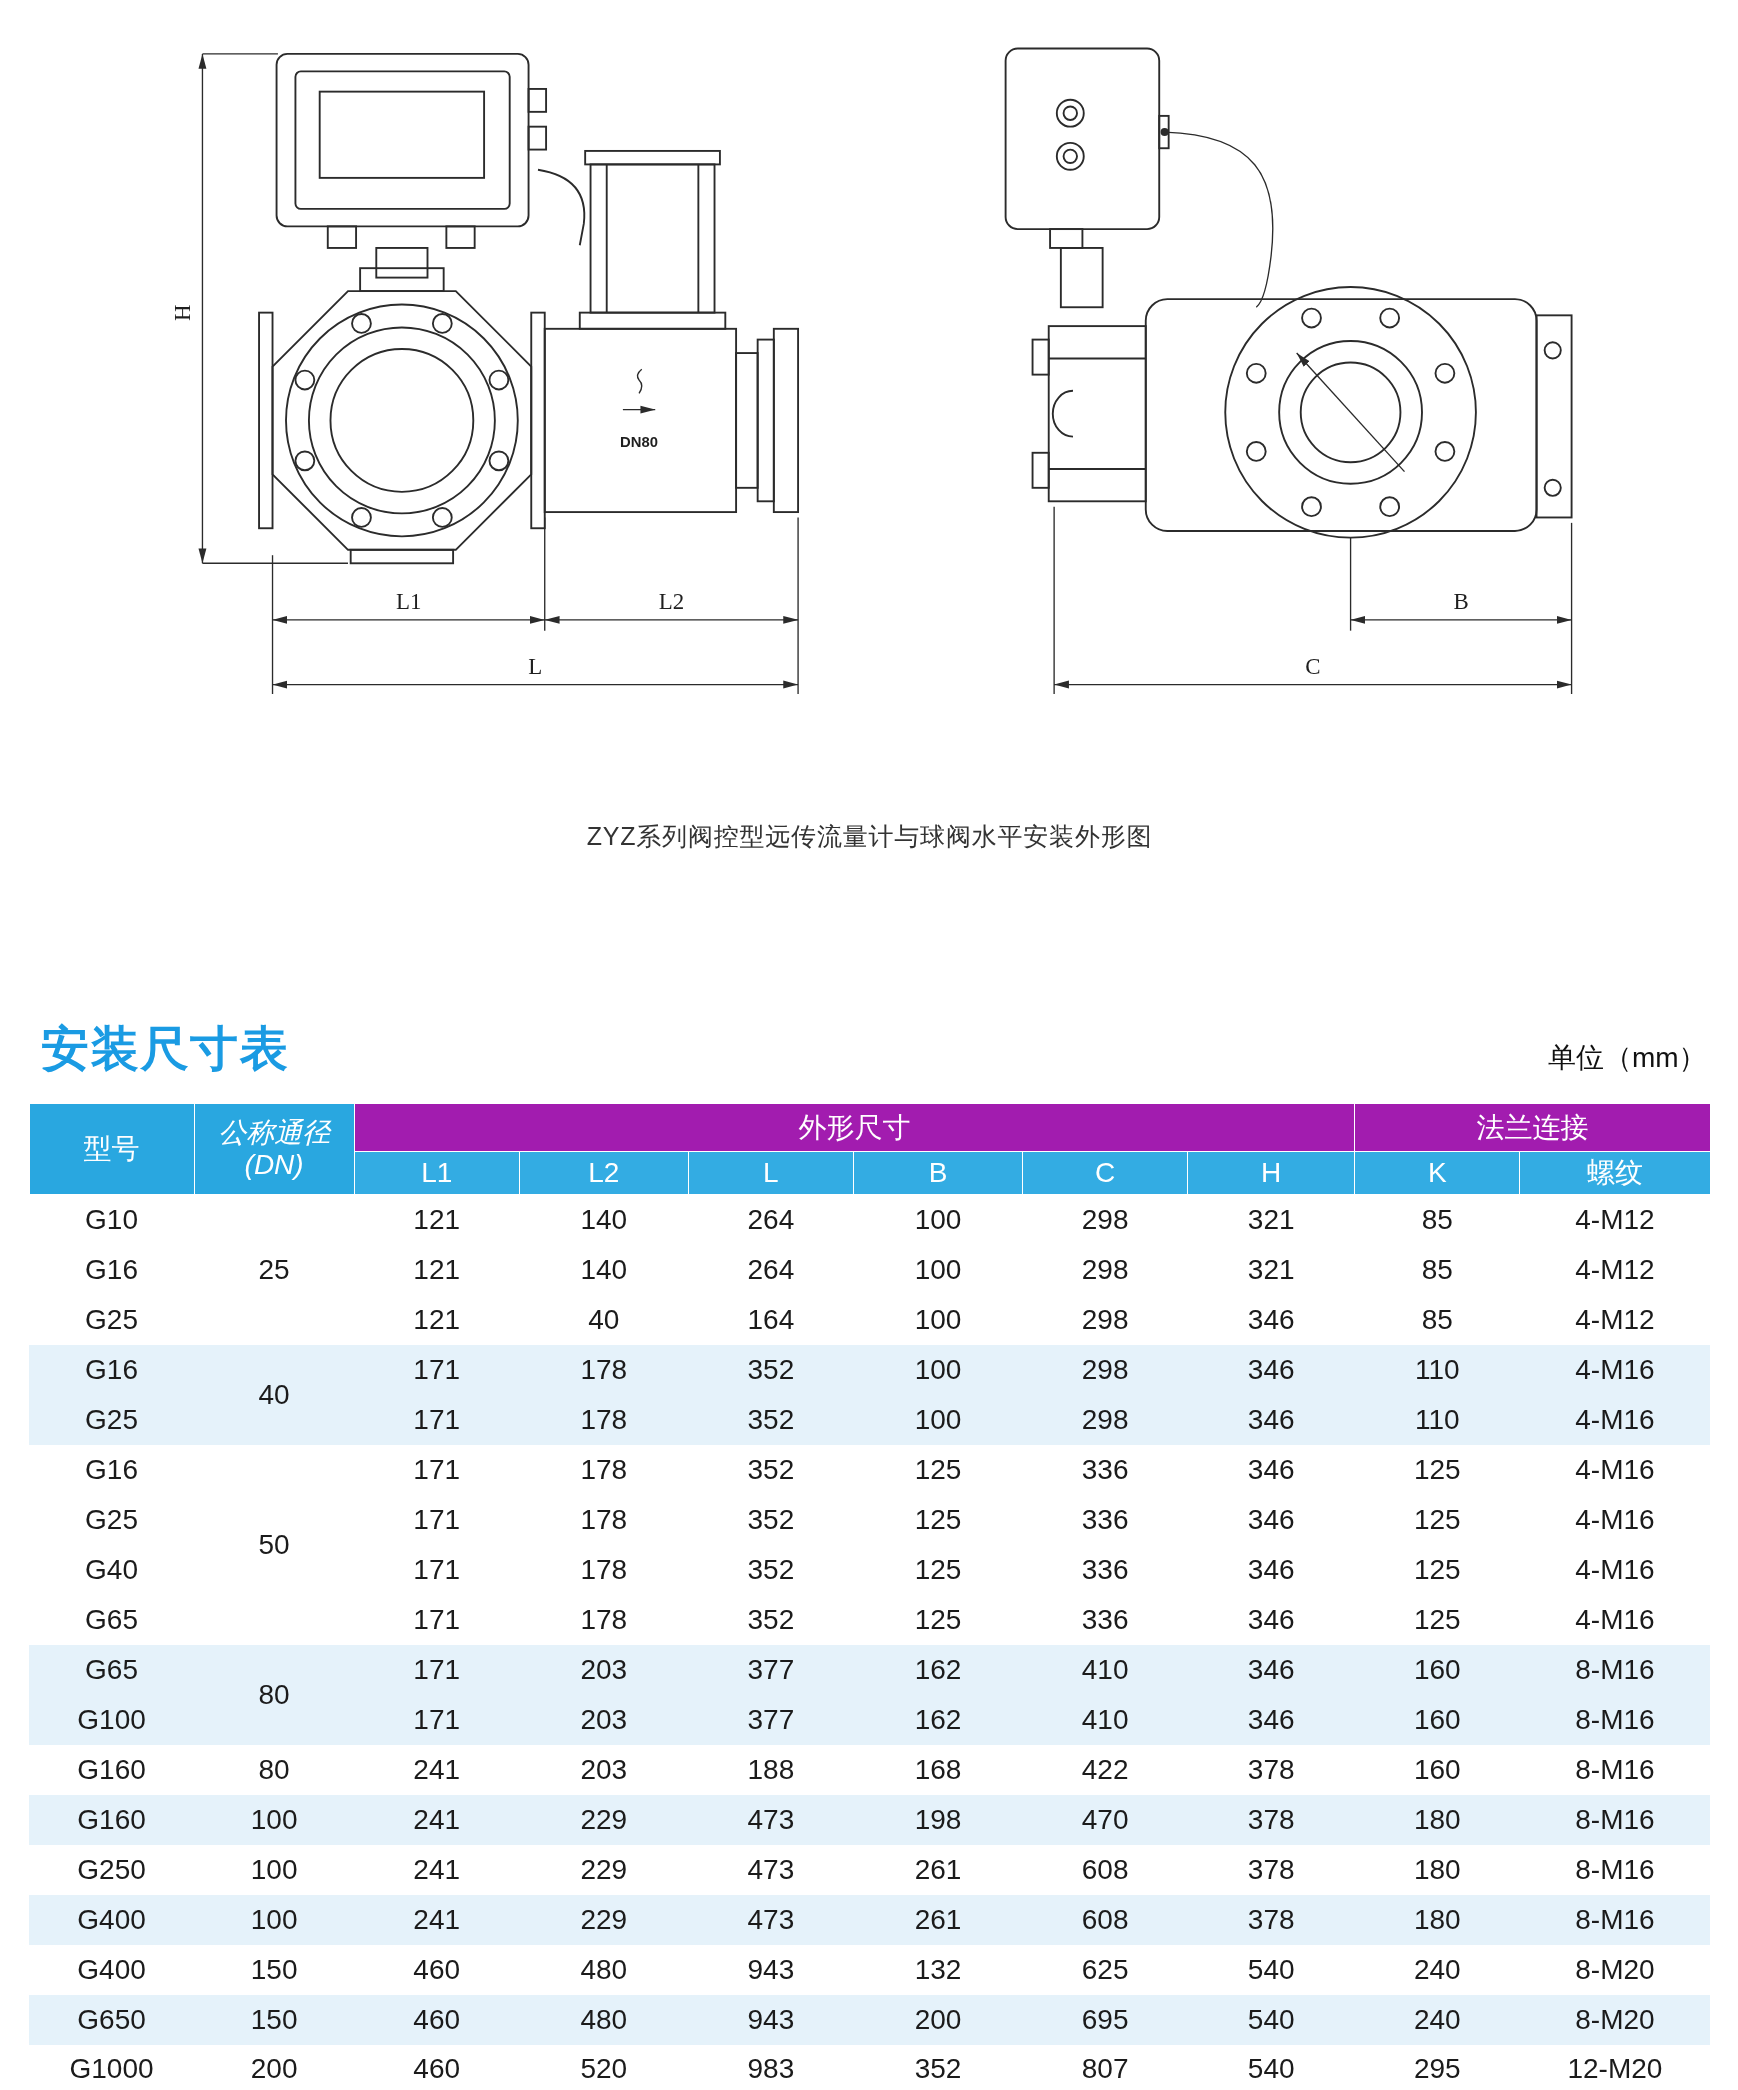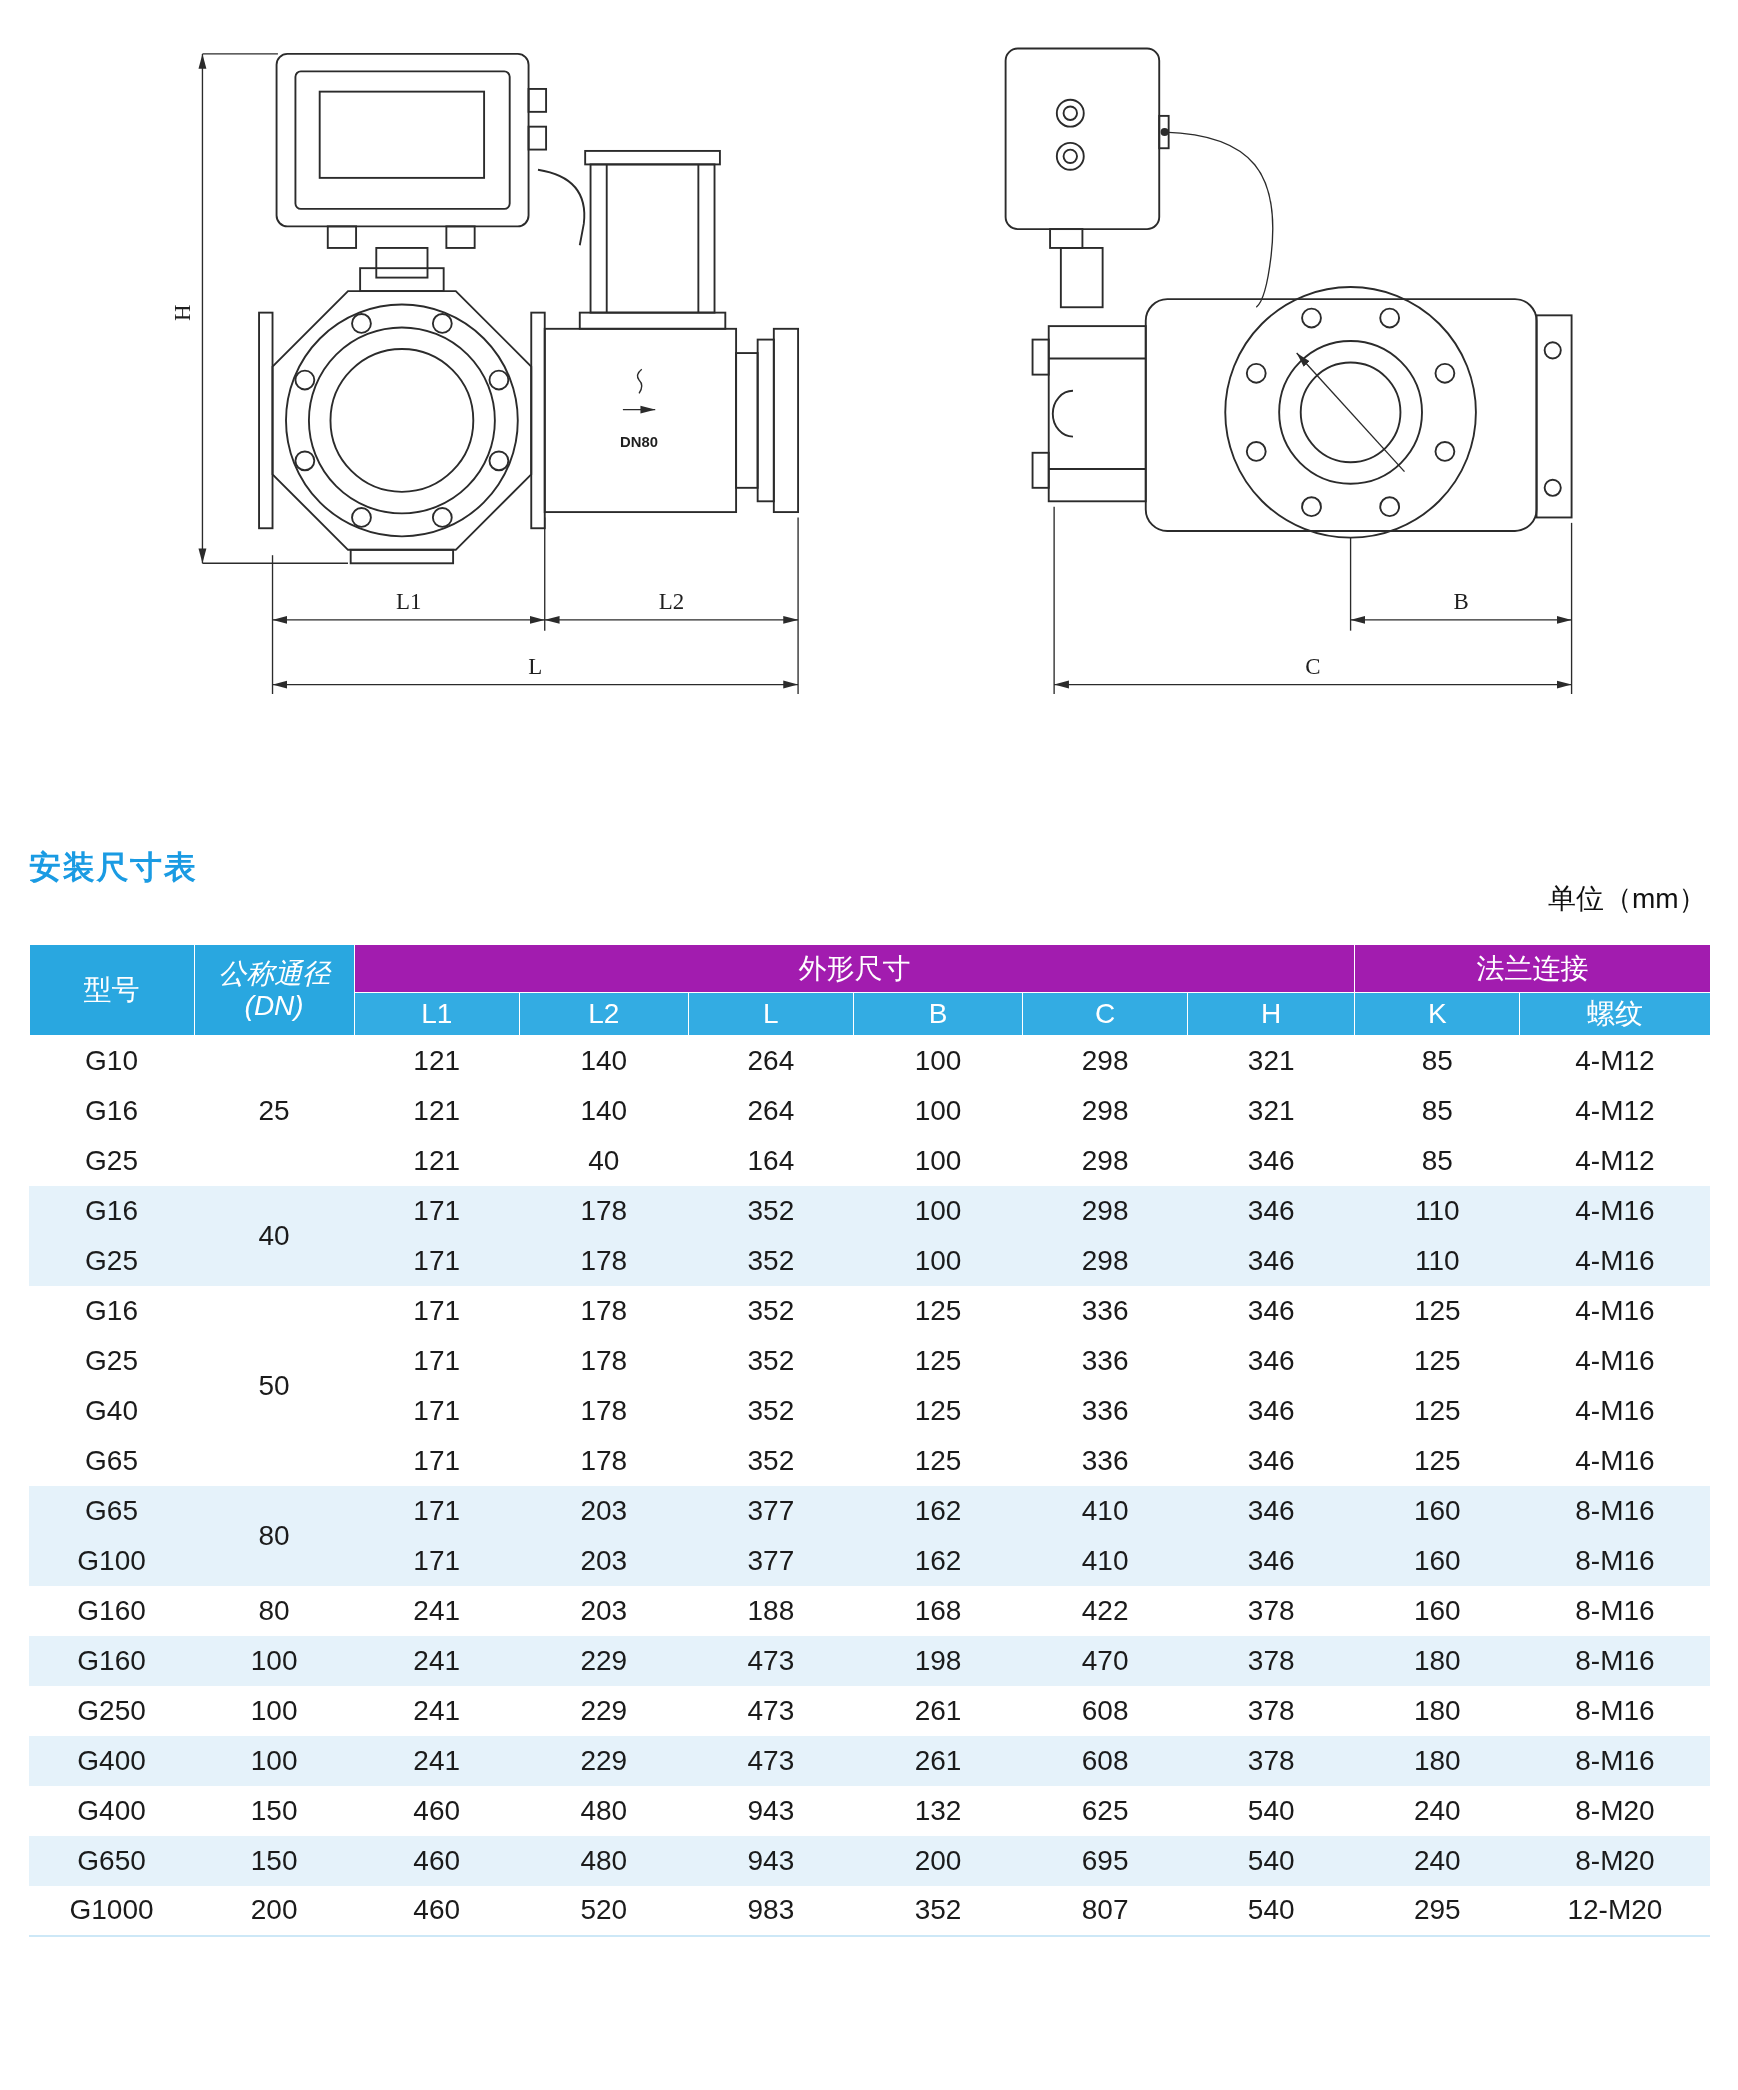--- a/index.html
+++ b/index.html
@@ -15,22 +15,22 @@
   svg text {
     font-family: "Liberation Serif", serif; font-size: 17px;
     fill: #1f1f1f; stroke: none; text-anchor: middle;
   }
   svg text.smalltext { font-size: 11px; font-family: "Liberation Sans", sans-serif; font-weight: bold; }
   svg .arrfill { fill: #2b2b2b; stroke: none; }
   
   .caption { margin-top: 126px; text-align: center; font-size: 25px; color: #333; letter-spacing: 0.8px; }
   .section-row { position: relative; height: 76px; margin: 152px 29px 0 29px; }
   .section-title {
-    position: absolute; left: 0; top: 0; margin: 0;
-    font-size: 32px; font-weight: 700; color: #1A9BE3; letter-spacing: 1.7px;
+    position: absolute; left: 0; top: 0; margin: 12px;
+    font-size: 48px; font-weight: 700; color: #1A9BE3; letter-spacing: 1.7px;
   }
   .unit-label { position: absolute; right: 3.4px; bottom: 4px; font-size: 28px; color: #111; }
   
   table.dim-table { width: 1682px; margin: 22px auto 0 auto; border-collapse: collapse; table-layout: fixed; }
   .dim-table thead th {
     color: #fff; font-weight: 400; font-size: 28px;
     border: 1.7px solid #fff; padding: 0; text-align: center; vertical-align: middle;
   }
   .dim-table thead tr.h1 th { background: #a21caf; height: 48px; }
   .dim-table thead tr.h2 th { background: #33ACE3; height: 43px; }
@@ -176,20 +176,21 @@
           <line class="dim" x1="1002" y1="460" x2="1166" y2="460" marker-start="url(#arr)" marker-end="url(#arr)"></line>
           <text x="1084" y="452">B</text>
           <line class="dim" x1="782" y1="376" x2="782" y2="516"></line>
           <line class="dim" x1="782" y1="508" x2="1166" y2="508" marker-start="url(#arr)" marker-end="url(#arr)"></line>
           <text x="974" y="500">C</text>
         </g>
       </g>
     </svg>
   </div>
 
+  <div class="caption">ZYZ系列阀控型远传流量计与球阀水平安装外形图</div>
 
   <div class="section-row">
     <h2 class="section-title">安装尺寸表</h2>
     <div class="unit-label">单位（mm）</div>
   </div>
 
   <table class="dim-table">
     <colgroup>
       <col style="width:165px">
         <col style="width:160px">

